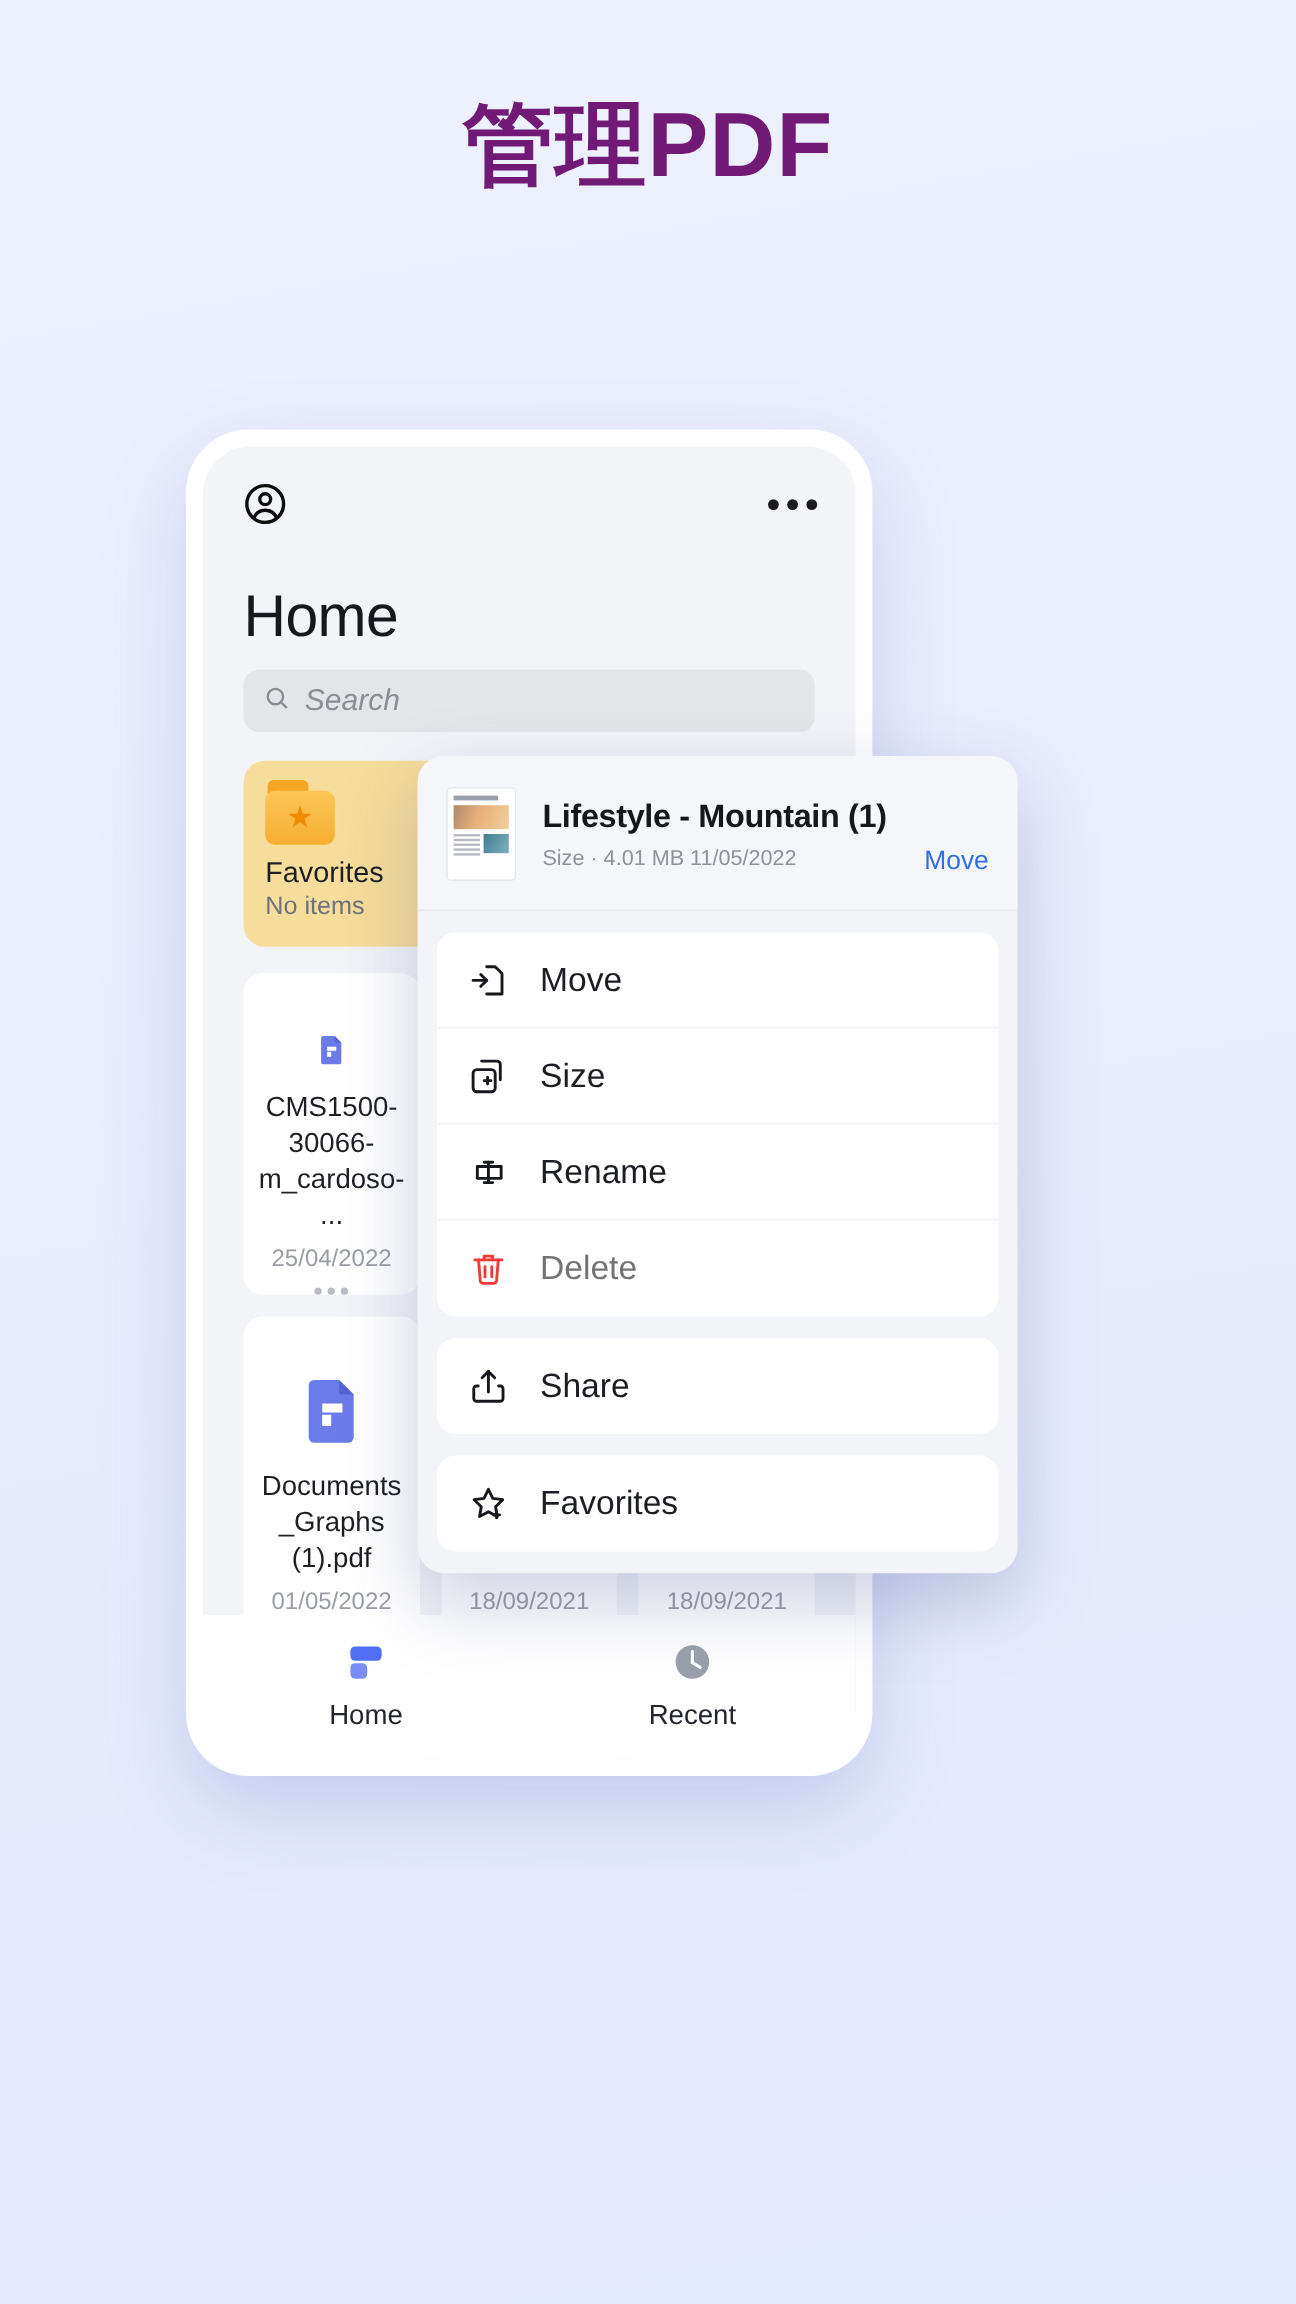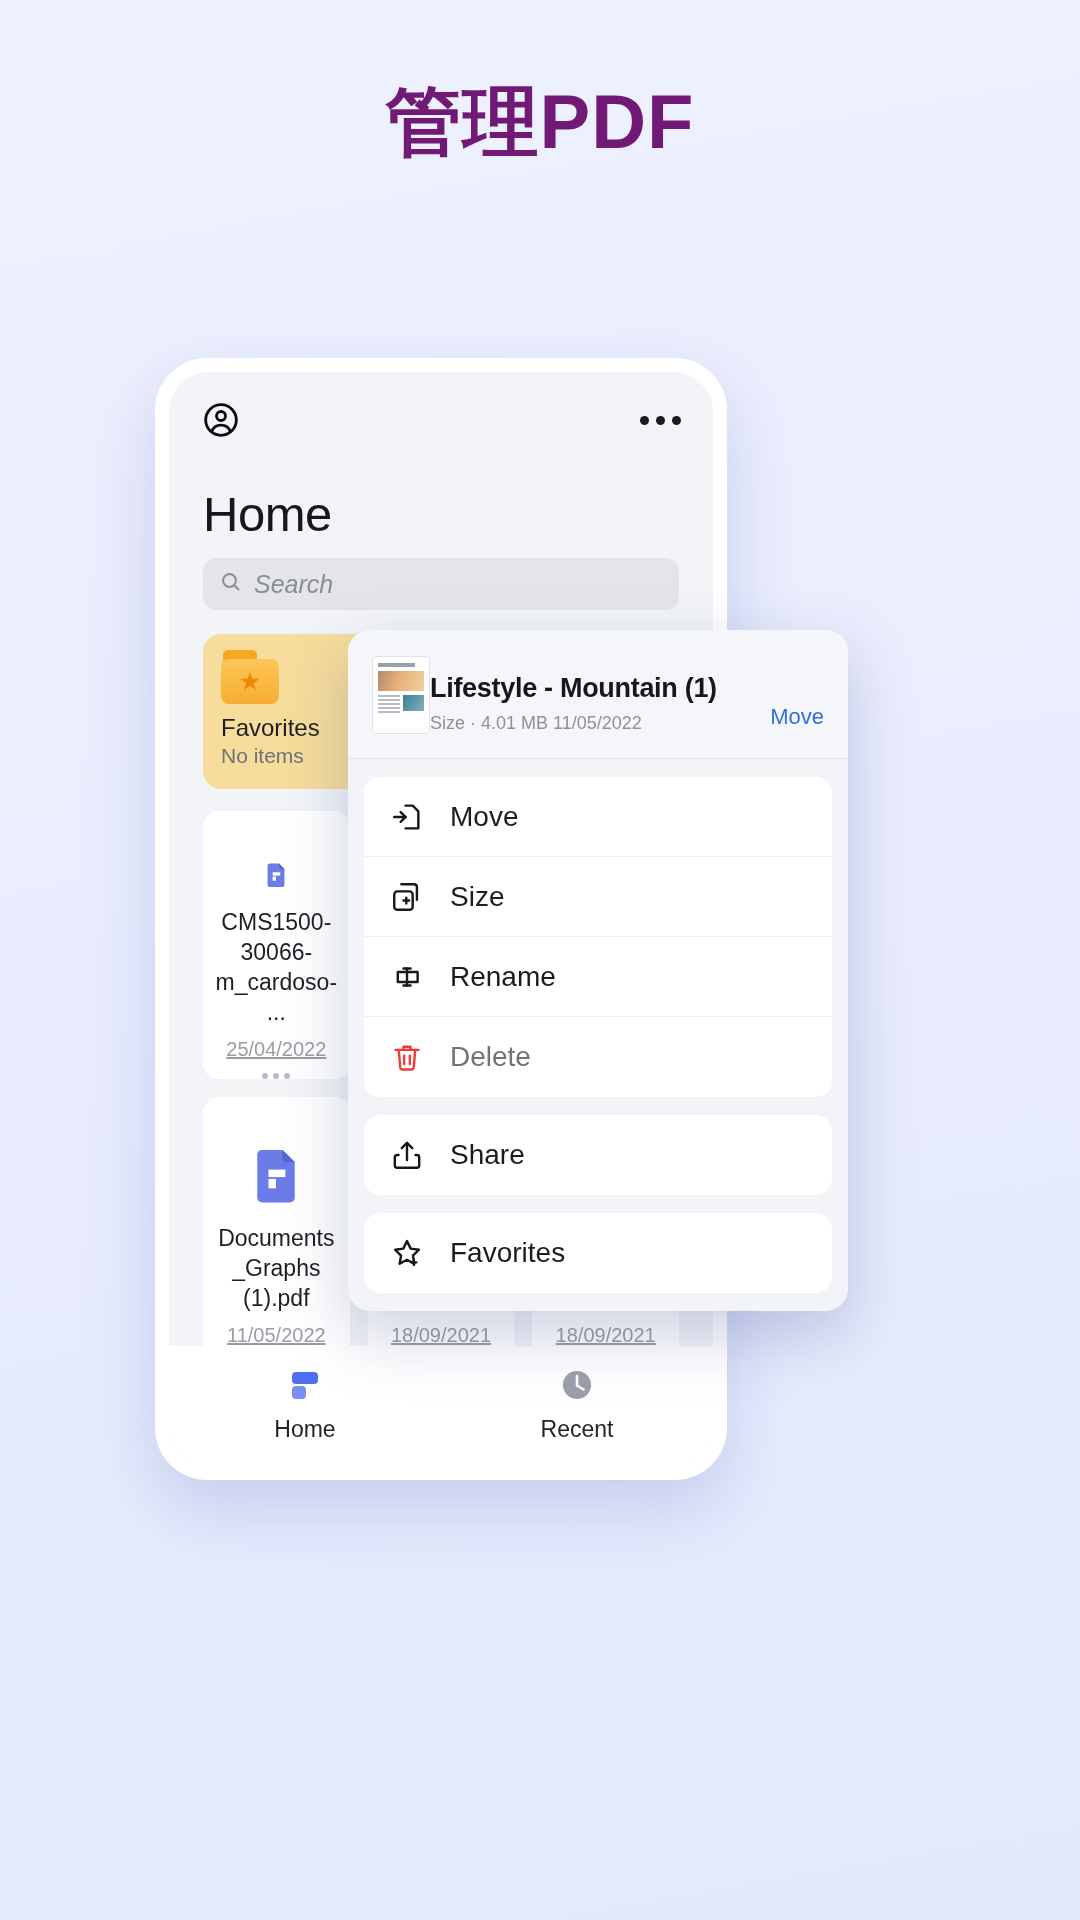--- a/index.html
+++ b/index.html
@@ -141,21 +141,21 @@
   .pdf-ico { width: 58px; height: 70px; }
   .file-name {
     margin-top: 21px;
     font-size: 23px;
     line-height: 1.3;
     color: #1d1f24;
     text-align: center;
     padding: 0 10px;
     word-break: break-word;
   }
-  .file-date { font-size: 20px; color: #9a9da4; margin-top: 10px; text-decoration: underline; }
+  .file-date { font-size: 20px; color: #9a9da4; margin-top: 10px; }
   .card-dots { margin-top: 12px; display: flex; gap: 5px; }
   .card-dots i { width: 6px; height: 6px; border-radius: 50%; background: #b9bcc4; display:block; }
 
   
   .bottom-nav {
     position: absolute; left: 0; right: 0; bottom: 0;
     height: 120px;
     background: #ffffff;
     display: flex;
     align-items: flex-start;
@@ -172,21 +172,22 @@
     top: 630px;
     width: 500px;
     background: #f3f4f7;
     border-radius: 22px;
     box-shadow: 0 24px 64px rgba(60, 74, 140, 0.26);
     overflow: hidden;
   }
   .sheet-head {
     background: #f5f6f9;
     display: flex;
-    align-items: flex-end;
+    align-items: center;
+    gap: 22px;
     padding: 26px 24px 24px 24px;
     border-bottom: 1px solid #e3e5ea;
   }
   .thumb {
     width: 58px; height: 78px; background: #fff;
     border: 1px solid #e1e3e8; border-radius: 4px;
     padding: 6px 5px; overflow: hidden;
   }
   .thumb .t-head { height: 4px; background: #9aa0ab; width: 80%; margin-bottom: 4px; }
   .thumb .t-img { height: 20px; background: linear-gradient(110deg,#b08a6a,#e8b07a 45%,#f0cf9e); margin-bottom: 4px; }
@@ -310,21 +311,21 @@
       </div>
 
       <div class="file-card">
         <svg class="pdf-ico" viewBox="0 0 48 58">
           <path d="M4 6a5 5 0 015-5h22l13 13v38a5 5 0 01-5 5H9a5 5 0 01-5-5z" fill="#6b7ce8"></path>
           <path d="M31 1l13 13H34a3 3 0 01-3-3z" fill="#5566d4"></path>
           <rect x="16" y="22" width="18" height="8" fill="#fff"></rect>
           <rect x="16" y="32" width="8" height="10" fill="#fff"></rect>
         </svg>
         <div class="file-name">Documents_Graphs (1).pdf</div>
-        <div class="file-date">11/05/2022</div>
+        <div class="file-date">01/05/2022</div>
         <div class="card-dots">
             <i></i>
             <i></i>
             <i></i>
           </div>
       </div>
       <div class="file-card">
         <svg class="pdf-ico" viewBox="0 0 48 58">
           <path d="M4 6a5 5 0 015-5h22l13 13v38a5 5 0 01-5 5H9a5 5 0 01-5-5z" fill="#6b7ce8"></path>
           <path d="M31 1l13 13H34a3 3 0 01-3-3z" fill="#5566d4"></path>

